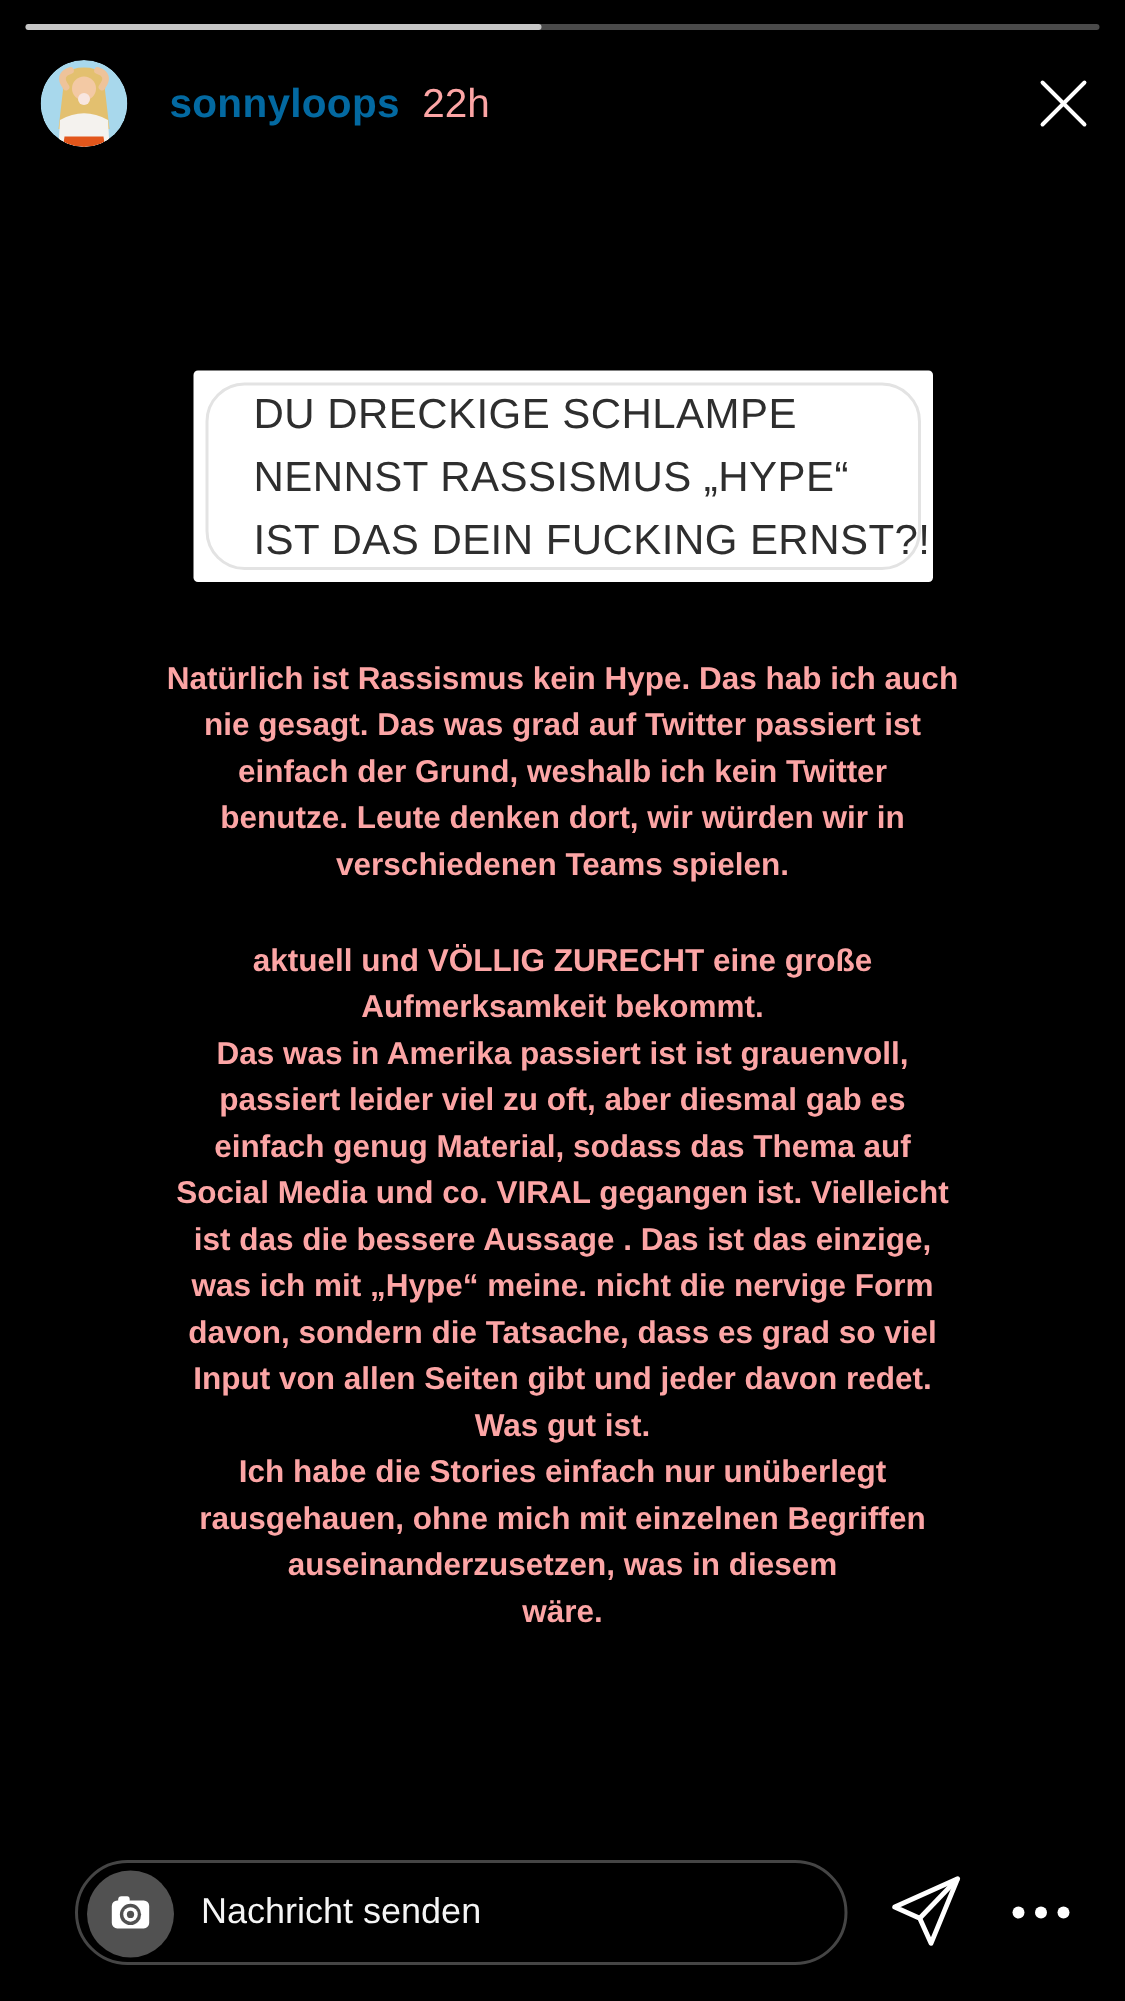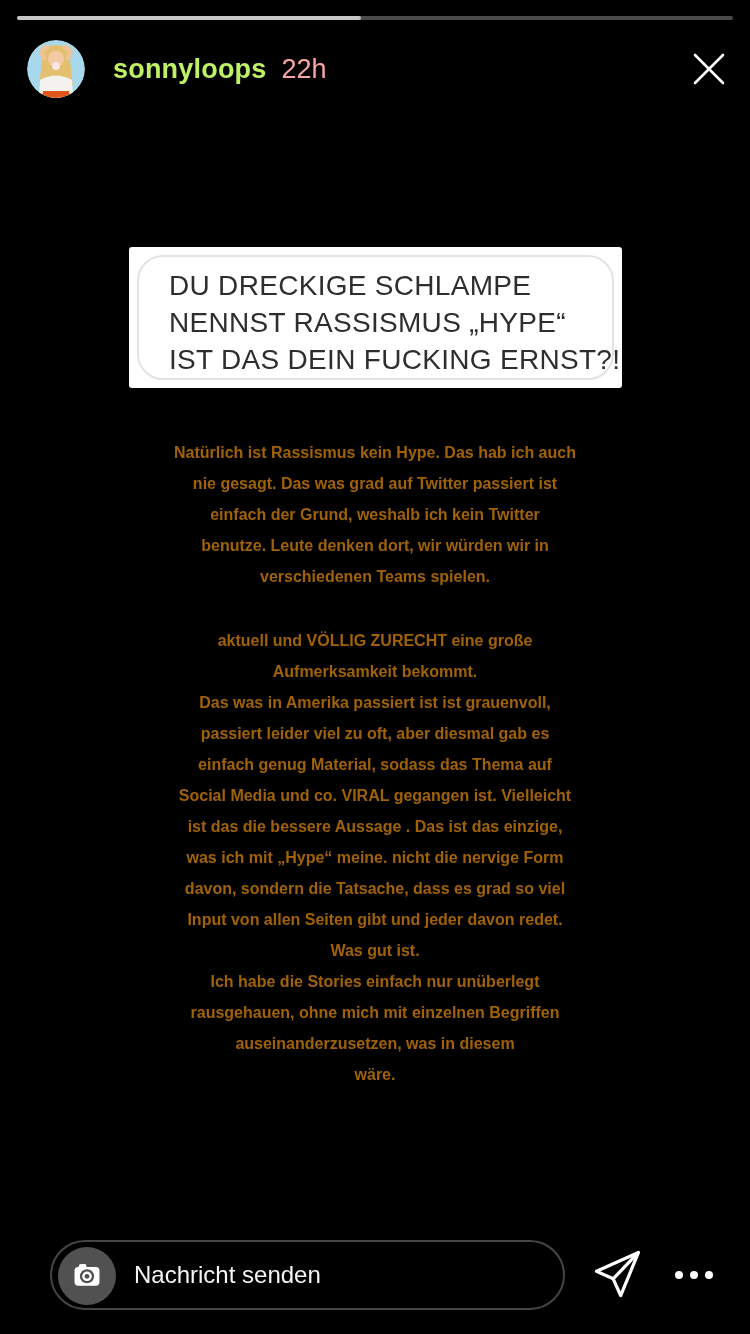--- a/index.html
+++ b/index.html
@@ -18,48 +18,48 @@
     position:absolute; left:0; top:0; bottom:0; width:48%;
     background:#c6c6c6; border-radius:2px;
   }
   
   .header { position:absolute; left:0; right:0; top:36px; height:66px; display:flex; align-items:center; }
   .avatar {
     width:58px; height:58px; border-radius:50%; margin-left:27px;
     overflow:hidden; flex:0 0 auto; cursor:pointer;
   }
   .avatar svg { display:block; width:58px; height:58px; }
-  .username { color:#bef264; font-weight:bold; font-size:27px; margin-left:28px; letter-spacing:0.2px; cursor:pointer; }
+  .username { color:#0369a1; font-weight:bold; font-size:27px; margin-left:28px; letter-spacing:0.2px; cursor:pointer; }
   .timestamp { color:#fca5a5; font-size:27px; margin-left:15px; }
   .close-btn {
     position:absolute; right:16px; top:8px; width:50px; height:50px;
     background:none; border:none; padding:0; cursor:pointer;
     display:flex; align-items:center; justify-content:center;
   }
   
   .quote-card {
     position:absolute; left:129px; top:247px; width:493px; height:141px;
     background:#ffffff; border-radius:3px;
   }
   .quote-bubble {
     position:absolute; left:8px; right:8px; top:8px; bottom:8px;
     border:2px solid #e3e3e3; border-radius:26px;
-    display:flex; flex-direction:column; justify-content:flex-end;
+    display:flex; flex-direction:column; justify-content:space-between;
     padding-left:30px;
   }
   .quote-bubble .txt-line {
     color:#2e2e2e; font-size:28px; line-height:37px; white-space:nowrap;
     letter-spacing:0.3px;
   }
   
   .story-text {
     position:absolute; left:25px; right:25px; top:437px; text-align:center;
   }
   .story-text .txt-line {
-    color:#a16207; font-weight:bold; font-size:16px; line-height:31px;
+    color:#fca5a5; font-weight:bold; font-size:21px; line-height:31px;
     white-space:nowrap; text-shadow:0 1px 2px rgba(0,0,0,0.6);
   }
   .text-block-2 { margin-top:33px; }
   
   .message-pill {
     position:absolute; left:50px; top:1240px; width:515px; height:70px;
     border:2px solid #454545; border-radius:36px; background:transparent;
   }
   .camera-btn {
     position:absolute; left:6px; top:5px; width:58px; height:58px;

